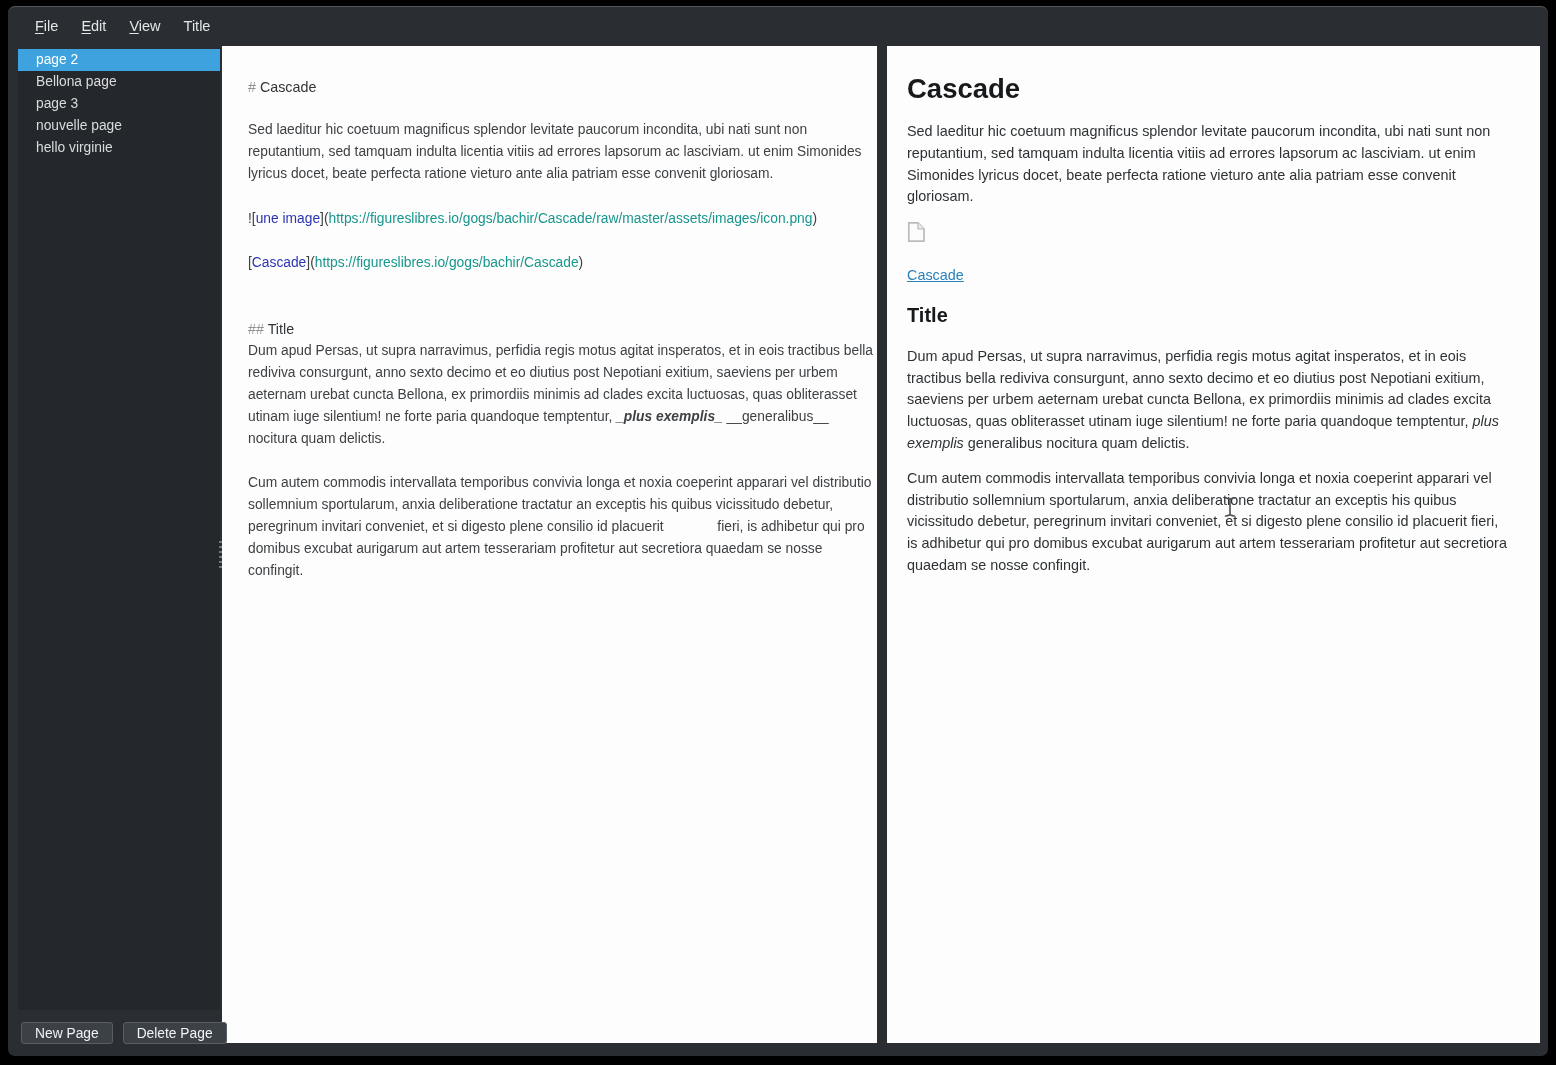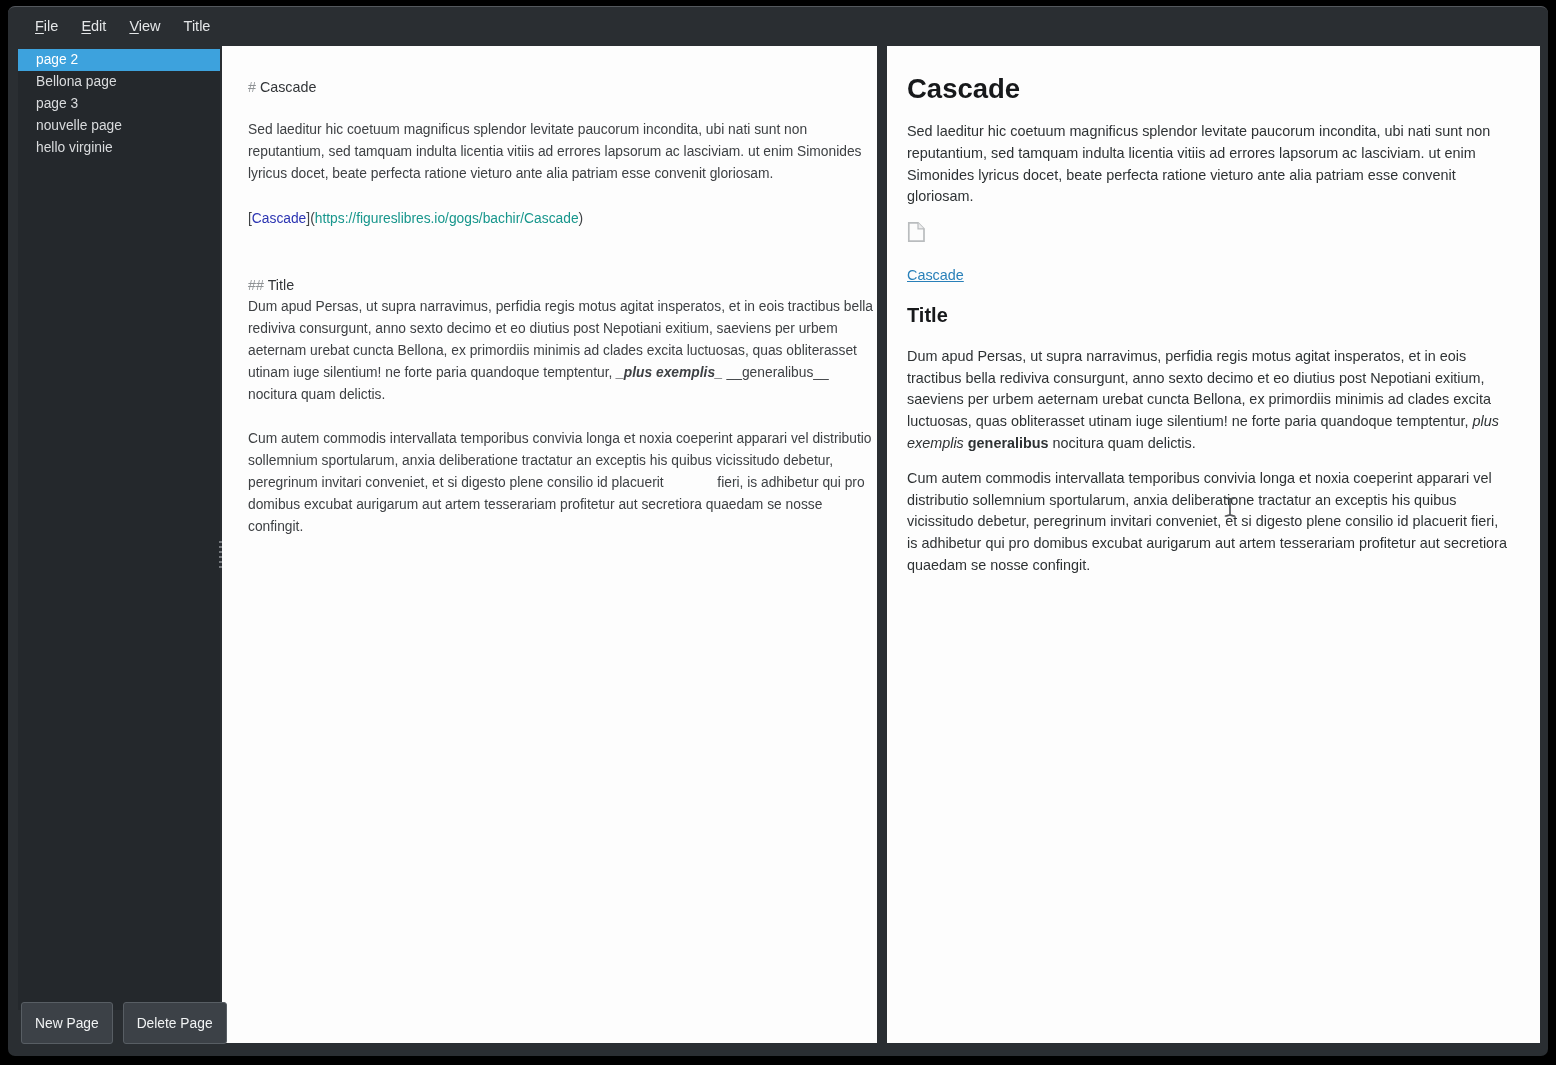--- a/index.html
+++ b/index.html
@@ -13,21 +13,21 @@
            padding-left:24px;gap:17px;color:#e4e6e8;font-size:14.5px;}
   .menu-item{padding:2px 3px;cursor:default;}
   .menu-item u{text-decoration:underline;text-underline-offset:2px;}
 
   
   .sidebar{position:absolute;left:10px;top:42px;width:202px;bottom:46px;background:#24282c;}
   .page-item{height:22px;line-height:22px;padding-left:18px;font-size:13.8px;color:#d9dbdd;
              white-space:nowrap;overflow:hidden;}
   .page-item.selected{background:var(--accent-selection,#3da2dd);color:#ffffff;}
   .side-buttons{position:absolute;left:13px;bottom:12px;display:flex;gap:10px;}
-  .btn{height:42px;padding:0 13px;background:#3c4147;border:1px solid #585e64;border-radius:3px;
+  .btn{height:22px;padding:0 13px;background:#3c4147;border:1px solid #585e64;border-radius:3px;
        color:#f1f3f4;font-size:13.8px;font-family:"Liberation Sans",sans-serif;display:flex;align-items:center;}
 
   
   .splitter-handle{position:absolute;left:211px;top:534px;width:5px;height:28px;
      background:repeating-linear-gradient(to bottom,#74787c 0 2px,transparent 2px 5px);}
 
   
   .panel{position:absolute;top:39px;bottom:13px;background:#fdfdfd;box-sizing:border-box;}
   .editor-panel{left:214px;width:655px;padding:30px 0 0 26px;}
   .preview-panel{left:879px;width:653px;padding:26px 30px 0 20px;}
@@ -42,21 +42,21 @@
   .ed .seg-italic{font-style:italic;font-weight:bold;}
 
   
   .pv{font-size:14.4px;line-height:21.8px;color:#2e3234;}
   .pv .blk-h1{font-size:27.5px;line-height:33px;font-weight:bold;color:#17191b;margin:0 0 16px;}
   .pv .blk-h2{font-size:20px;line-height:26px;font-weight:bold;color:#17191b;margin:3px 0 18px;}
   .pv .blk-p{margin:0 0 13px;}
   .pv .blk-image{margin:3px 0 15px;}
   .pv .blk-link{margin:0 0 15px;}
   .pv .seg-italic{font-style:italic;}
-  .pv .seg-bold{font-weight:bold;}
+  .pv .seg-bold{font-weight:normal;}
   .pv .seg-alink{color:var(--preview-link,#2980b9);text-decoration:underline;cursor:pointer;}
 
   .cursor-ibeam{position:absolute;left:1215px;top:489px;pointer-events:none;}
 </style>
 </head>
 <body>
 
 <div class="stage">
   <div class="window">
 
@@ -76,20 +76,21 @@
           <div class="page-item">hello virginie</div>
         </div>
     </div>
 
     <div class="splitter-handle"></div>
 
     <div class="panel editor-panel">
       <div class="ed">
           <div class="blk blk-h1" style="margin-bottom: 21px;"><span class="seg-mark"># </span><span class="seg-plain">Cascade</span></div>
           <div class="blk blk-p" style="margin-bottom: 23px;"><span class="seg-plain">Sed laeditur hic coetuum magnificus splendor levitate paucorum incondita, ubi nati sunt non reputantium, sed tamquam indulta licentia vitiis ad errores lapsorum ac lasciviam. ut enim Simonides lyricus docet, beate perfecta ratione vieturo ante alia patriam esse convenit gloriosam.</span></div>
+          <div class="blk blk-p" style="margin-bottom: 22px;"><span class="seg-plain">![</span><span class="seg-linktext">une image</span><span class="seg-plain">](</span><span class="seg-url">https://figureslibres.io/gogs/bachir/Cascade/raw/master/assets/images/icon.png</span><span class="seg-plain">)</span></div>
           <div class="blk blk-p" style="margin-bottom: 44px;"><span class="seg-plain">[</span><span class="seg-linktext">Cascade</span><span class="seg-plain">](</span><span class="seg-url">https://figureslibres.io/gogs/bachir/Cascade</span><span class="seg-plain">)</span></div>
           <div class="blk blk-h2" style="margin-bottom: 0px;"><span class="seg-mark">## </span><span class="seg-plain">Title</span></div>
           <div class="blk blk-p" style="margin-bottom: 22px;"><span class="seg-plain">Dum apud Persas, ut supra narravimus, perfidia regis motus agitat insperatos, et in eois tractibus bella rediviva consurgunt, anno sexto decimo et eo diutius post Nepotiani exitium, saeviens per urbem aeternam urebat cuncta Bellona, ex primordiis minimis ad clades excita luctuosas, quas obliterasset utinam iuge silentium! ne forte paria quandoque temptentur, </span><span class="seg-italic">_plus exemplis_</span><span class="seg-plain"> __generalibus__ nocitura quam delictis.</span></div>
           <div class="blk blk-p" style="margin-bottom: 0px;"><span class="seg-plain">Cum autem commodis intervallata temporibus convivia longa et noxia coeperint apparari vel distributio sollemnium sportularum, anxia deliberatione tractatur an exceptis his quibus vicissitudo debetur, peregrinum invitari conveniet, et si digesto plene consilio id placuerit              fieri, is adhibetur qui pro domibus excubat aurigarum aut artem tesserariam profitetur aut secretiora quaedam se nosse confingit.</span></div>
         </div>
     </div>
 
     <div class="panel preview-panel">
       <div class="pv">
           <div class="blk blk-h1"><span class="seg-plain">Cascade</span></div>

